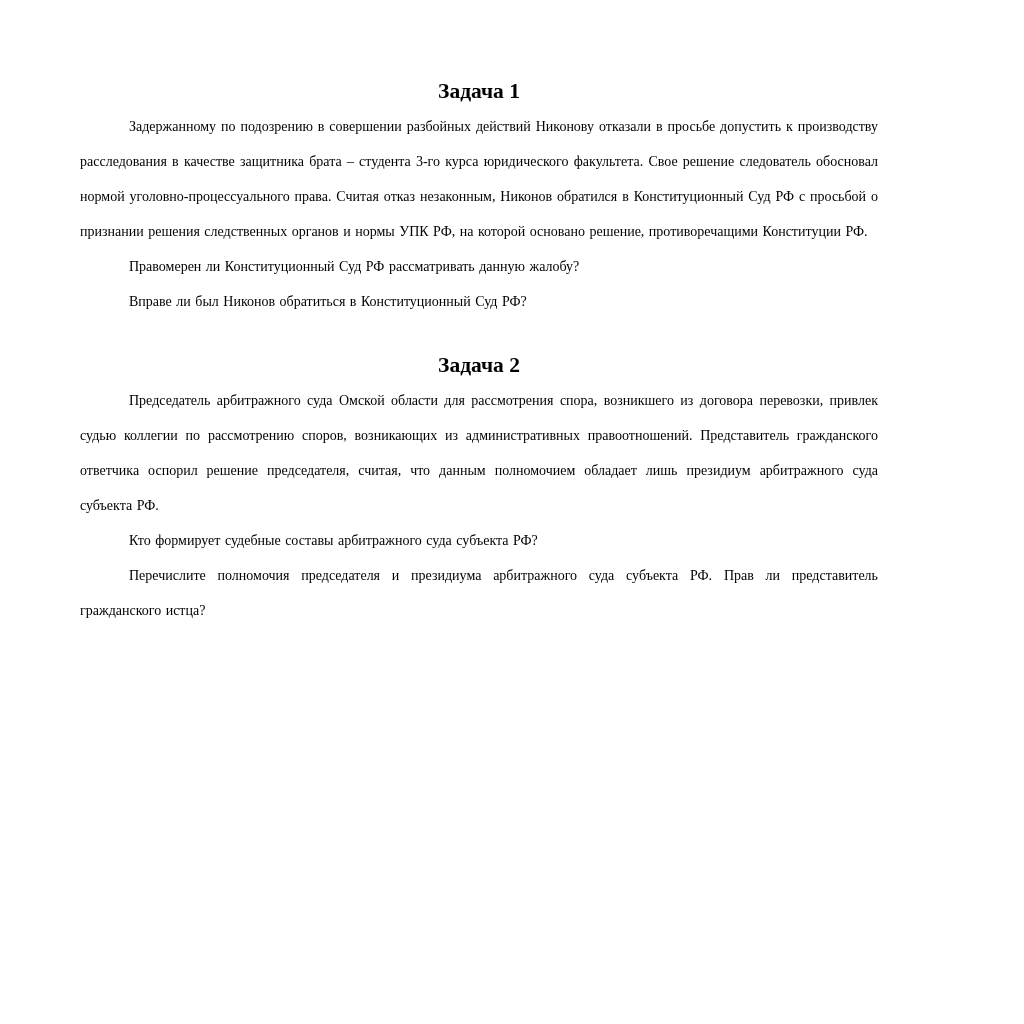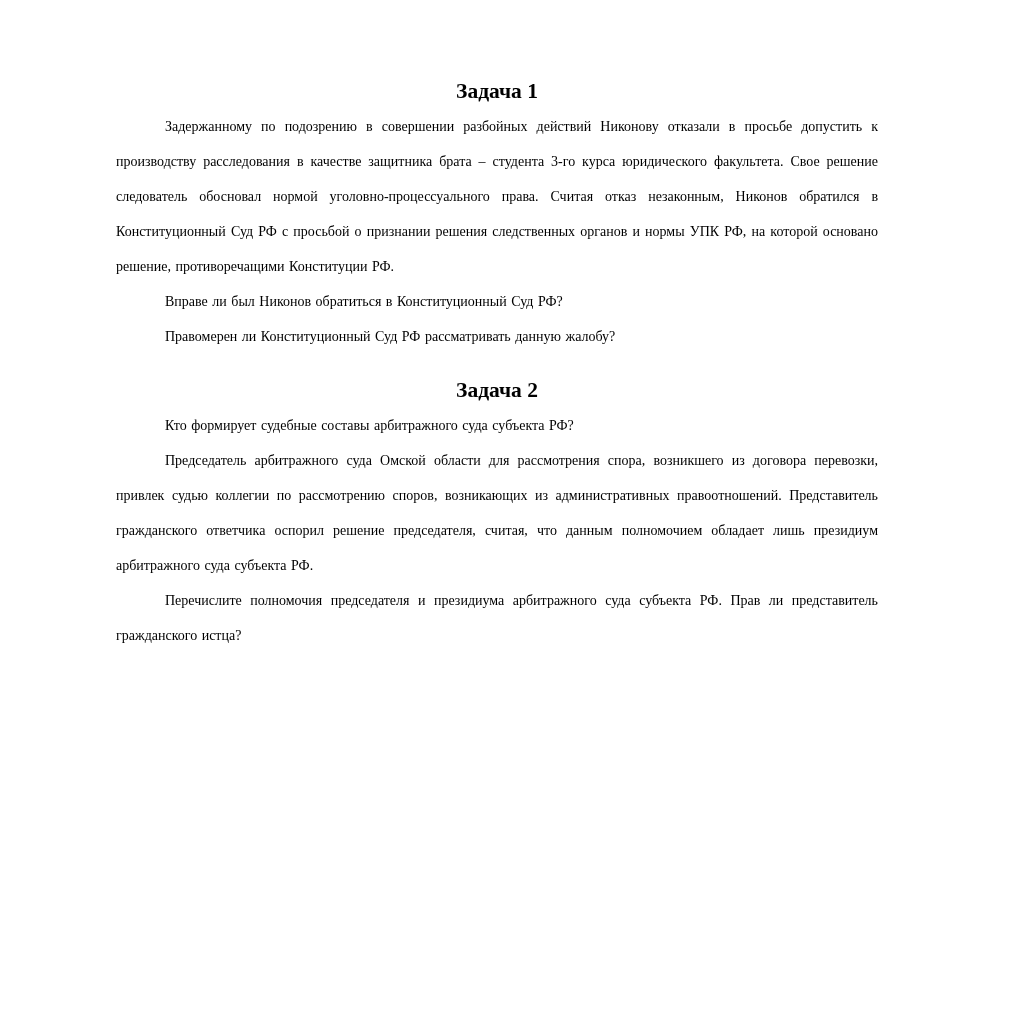--- a/index.html
+++ b/index.html
@@ -11,26 +11,26 @@
     width: 1024px;
     height: 1024px;
     overflow: hidden;
     font-family: "Liberation Serif", "DejaVu Serif", serif;
     color: #000000;
   }
   .page {
     box-sizing: border-box;
     width: 1024px;
     height: 1024px;
-    padding: 74px 146px 40px 116px; 
+    padding: 74px 146px 40px 80px; 
     background: #ffffff;
   }
   .section { }
   .section + .section {
-    margin-top: 19px; 
+    margin-top: 29px; 
   }
   .task-heading {
     font-size: 21.5px;
     line-height: 35px;
     font-weight: bold;
     text-align: center;
     margin: 0;
   }
   .para {
     font-size: 14px;
@@ -42,24 +42,24 @@
   }
 </style>
 </head>
 <body>
 
 <div class="page">
 
   <div class="section">
     <p class="task-heading">Задача 1</p>
     <p class="para">Задержанному по подозрению в совершении разбойных действий Никонову отказали в просьбе допустить к производству расследования в качестве защитника брата – студента 3-го курса юридического факультета. Свое решение следователь обосновал нормой уголовно-процессуального права. Считая отказ незаконным, Никонов обратился в Конституционный Суд РФ с просьбой о признании решения следственных органов и нормы УПК РФ, на которой основано решение, противоречащими Конституции РФ.</p>
+    <p class="para">Правомерен ли Конституционный Суд РФ рассматривать данную жалобу?</p>
     <p class="para">Вправе ли был Никонов обратиться в Конституционный Суд РФ?</p>
-    <p class="para">Правомерен ли Конституционный Суд РФ рассматривать данную жалобу?</p>
   </div>
 
   <div class="section">
     <p class="task-heading">Задача 2</p>
+    <p class="para">Председатель арбитражного суда Омской области для рассмотрения спора, возникшего из договора перевозки, привлек судью коллегии по рассмотрению споров, возникающих из административных правоотношений. Представитель гражданского ответчика оспорил решение председателя, считая, что данным полномочием обладает лишь президиум арбитражного суда субъекта РФ.</p>
     <p class="para">Кто формирует судебные составы арбитражного суда субъекта РФ?</p>
-    <p class="para">Председатель арбитражного суда Омской области для рассмотрения спора, возникшего из договора перевозки, привлек судью коллегии по рассмотрению споров, возникающих из административных правоотношений. Представитель гражданского ответчика оспорил решение председателя, считая, что данным полномочием обладает лишь президиум арбитражного суда субъекта РФ.</p>
     <p class="para">Перечислите полномочия председателя и президиума арбитражного суда субъекта РФ. Прав ли представитель гражданского истца?</p>
   </div>
 
 </div>
 
 </body></html>

